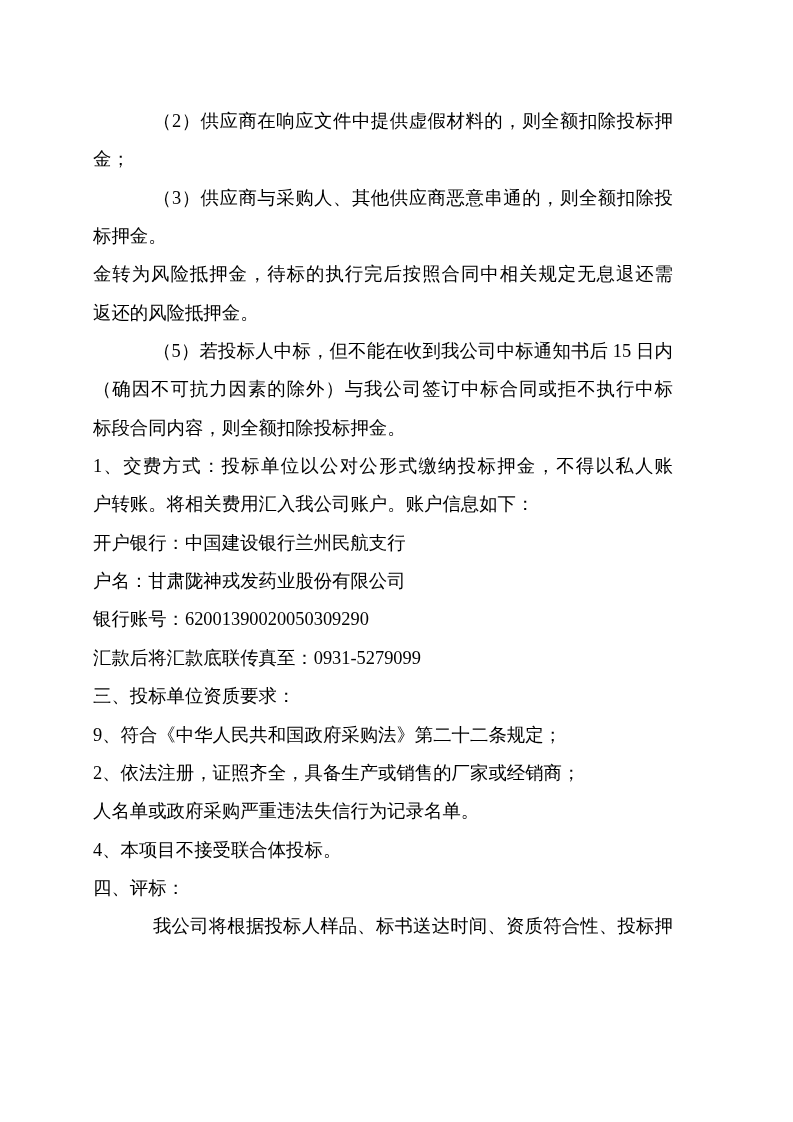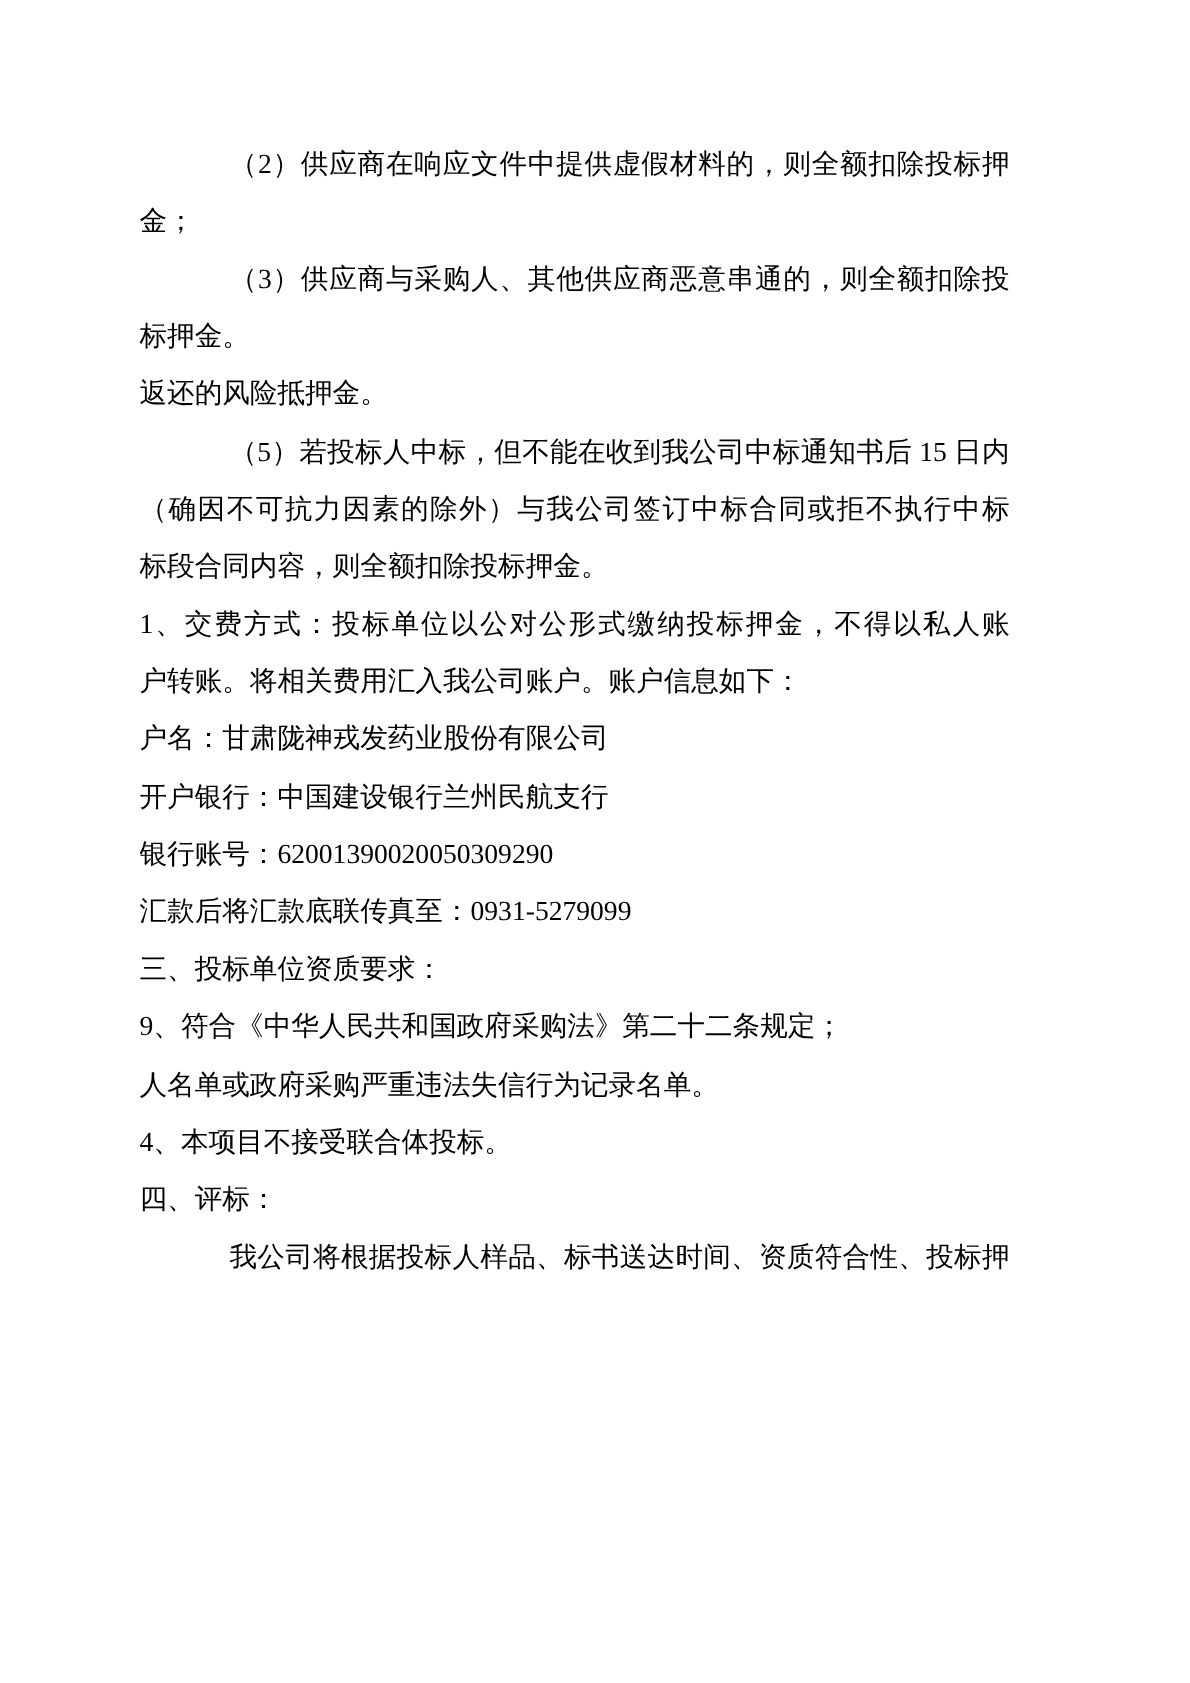--- a/index.html
+++ b/index.html
@@ -8,21 +8,21 @@
     width: 793px;
     height: 1122px;
     background: #ffffff;
     color: #000000;
     font-family: "Liberation Serif", "DejaVu Serif", serif;
     overflow: hidden;
   }
   .content {
     position: absolute;
     left: 93px;
-    top: 90px;
+    top: 102px;
     width: 580px;
     font-size: 18.4px;
     line-height: 38.35px;
     letter-spacing: 0;
   }
   .paragraph { margin: 0; padding: 0; }
   .line {
     height: 38.35px;
     overflow: hidden;
     text-align: justify;
@@ -43,48 +43,52 @@
   <div class="content" id="doc-content">
       <div class="paragraph">
         <div class="line full indent">（2）供应商在响应文件中提供虚假材料的，则全额扣除投标押</div>
         <div class="line">金；</div>
       </div>
       <div class="paragraph">
         <div class="line full indent">（3）供应商与采购人、其他供应商恶意串通的，则全额扣除投</div>
         <div class="line">标押金。</div>
       </div>
       <div class="paragraph">
+        <div class="line full">金转为风险抵押金，待标的执行完后按照合同中相关规定无息退还需</div>
         <div class="line">返还的风险抵押金。</div>
       </div>
       <div class="paragraph">
         <div class="line full indent">（5）若投标人中标，但不能在收到我公司中标通知书后 15 日内</div>
         <div class="line full">（确因不可抗力因素的除外）与我公司签订中标合同或拒不执行中标</div>
         <div class="line">标段合同内容，则全额扣除投标押金。</div>
       </div>
       <div class="paragraph">
         <div class="line full">1、交费方式：投标单位以公对公形式缴纳投标押金，不得以私人账</div>
         <div class="line">户转账。将相关费用汇入我公司账户。账户信息如下：</div>
       </div>
       <div class="paragraph">
-        <div class="line">户名：甘肃陇神戎发药业股份有限公司</div>
+        <div class="line">开户银行：中国建设银行兰州民航支行</div>
       </div>
       <div class="paragraph">
-        <div class="line">开户银行：中国建设银行兰州民航支行</div>
+        <div class="line">户名：甘肃陇神戎发药业股份有限公司</div>
       </div>
       <div class="paragraph">
         <div class="line">银行账号：62001390020050309290</div>
       </div>
       <div class="paragraph">
         <div class="line">汇款后将汇款底联传真至：0931-5279099</div>
       </div>
       <div class="paragraph">
         <div class="line">三、投标单位资质要求：</div>
       </div>
       <div class="paragraph">
         <div class="line">9、符合《中华人民共和国政府采购法》第二十二条规定；</div>
+      </div>
+      <div class="paragraph">
+        <div class="line">2、依法注册，证照齐全，具备生产或销售的厂家或经销商；</div>
       </div>
       <div class="paragraph">
         <div class="line">人名单或政府采购严重违法失信行为记录名单。</div>
       </div>
       <div class="paragraph">
         <div class="line">4、本项目不接受联合体投标。</div>
       </div>
       <div class="paragraph">
         <div class="line">四、评标：</div>
       </div>

